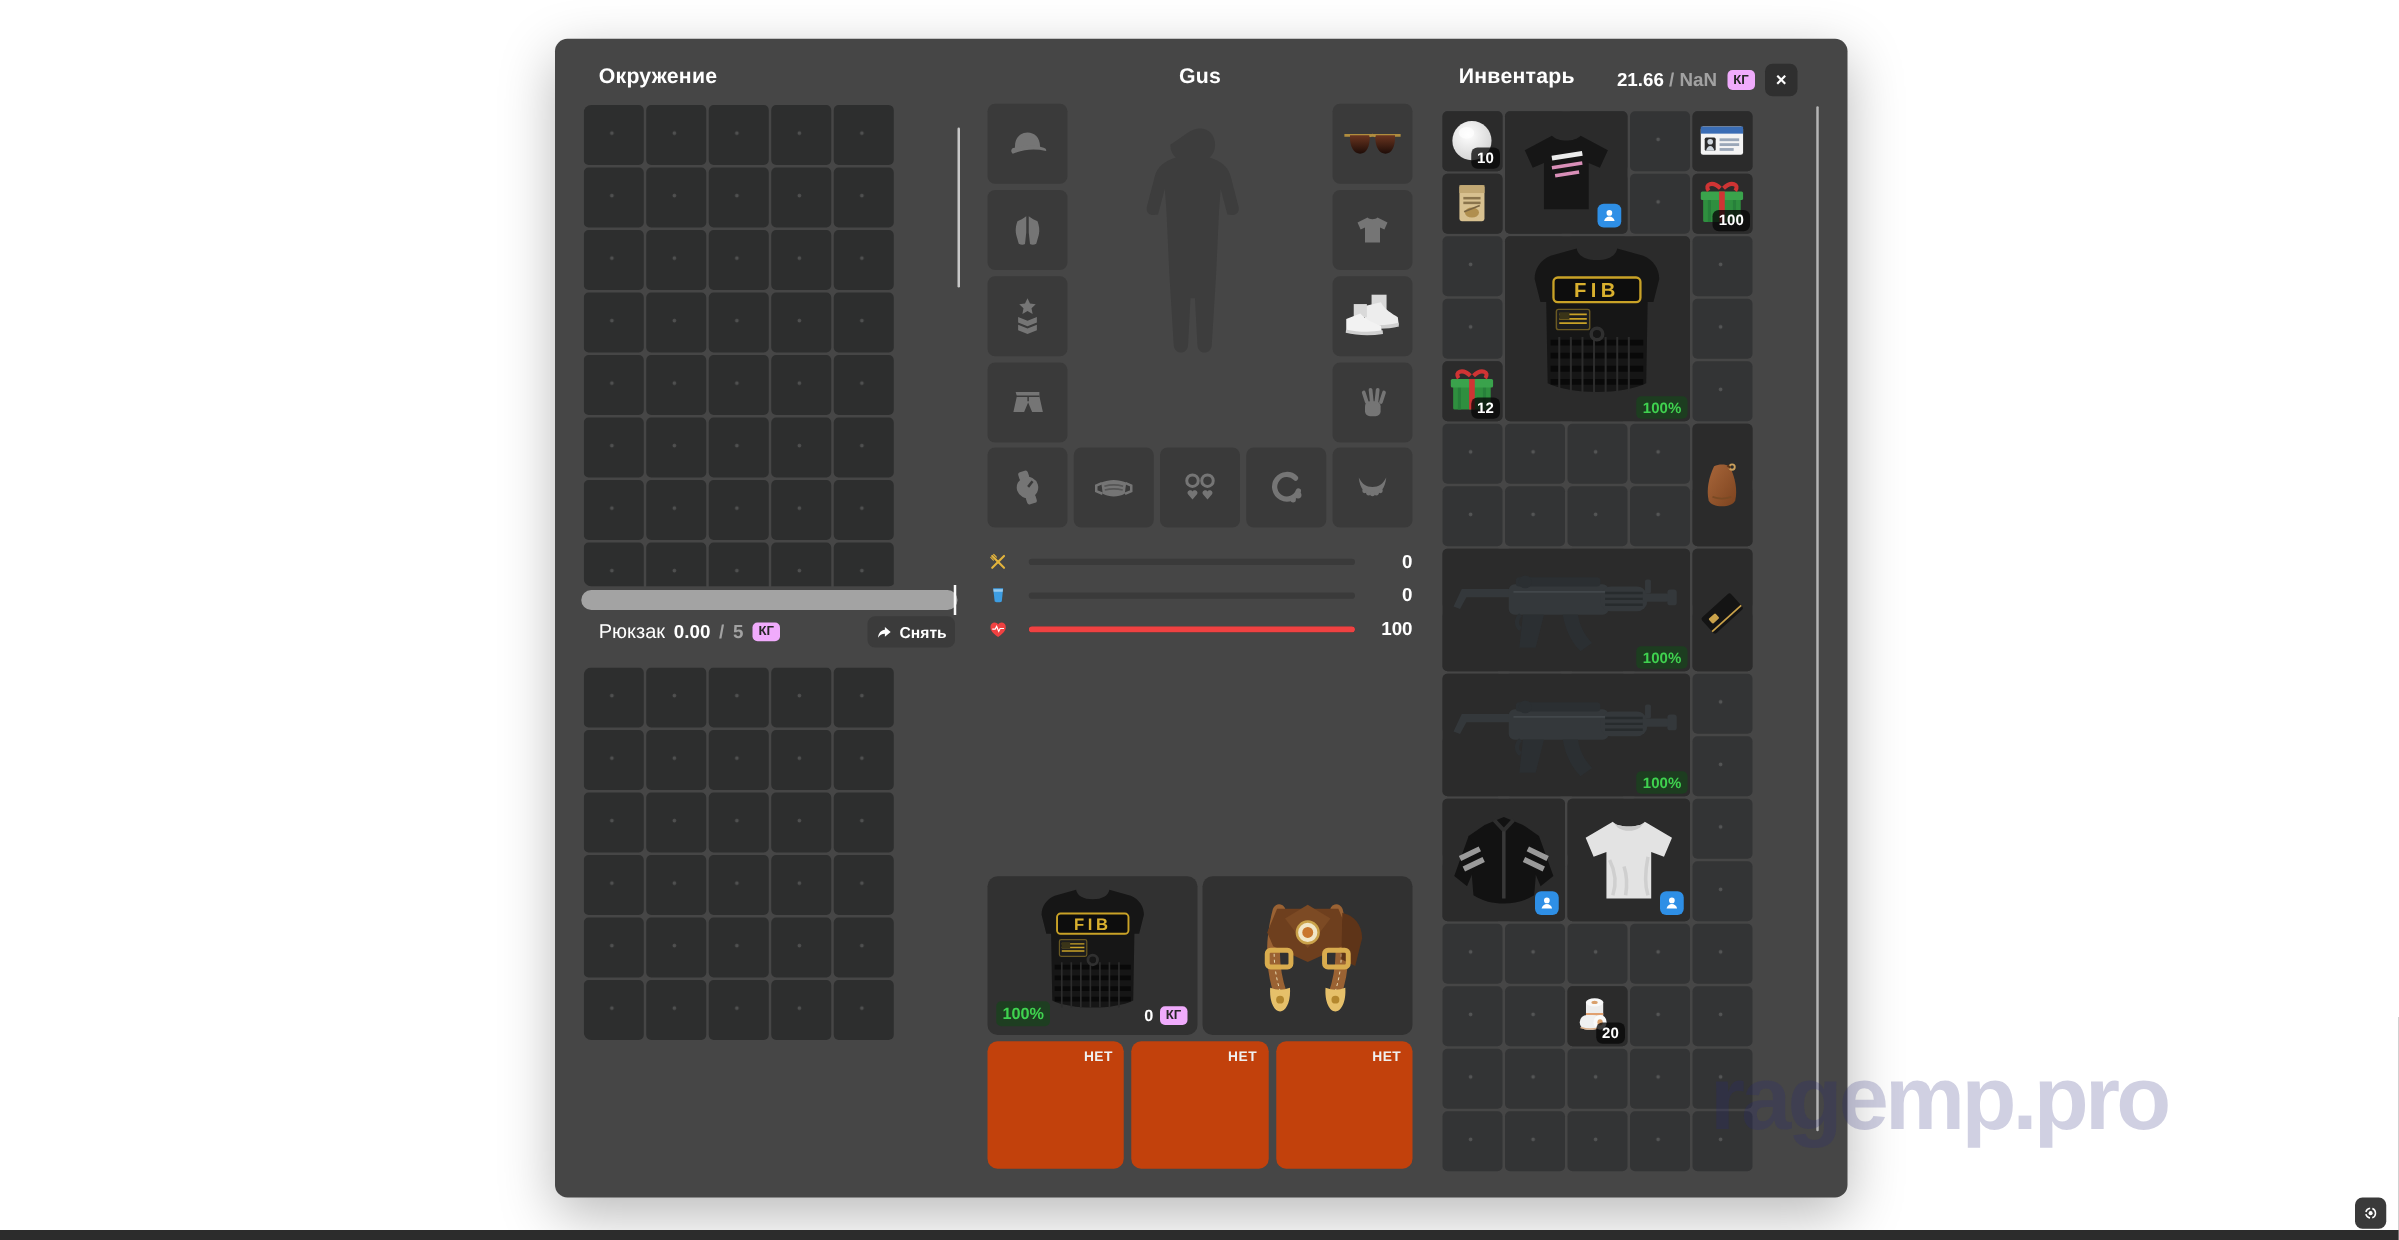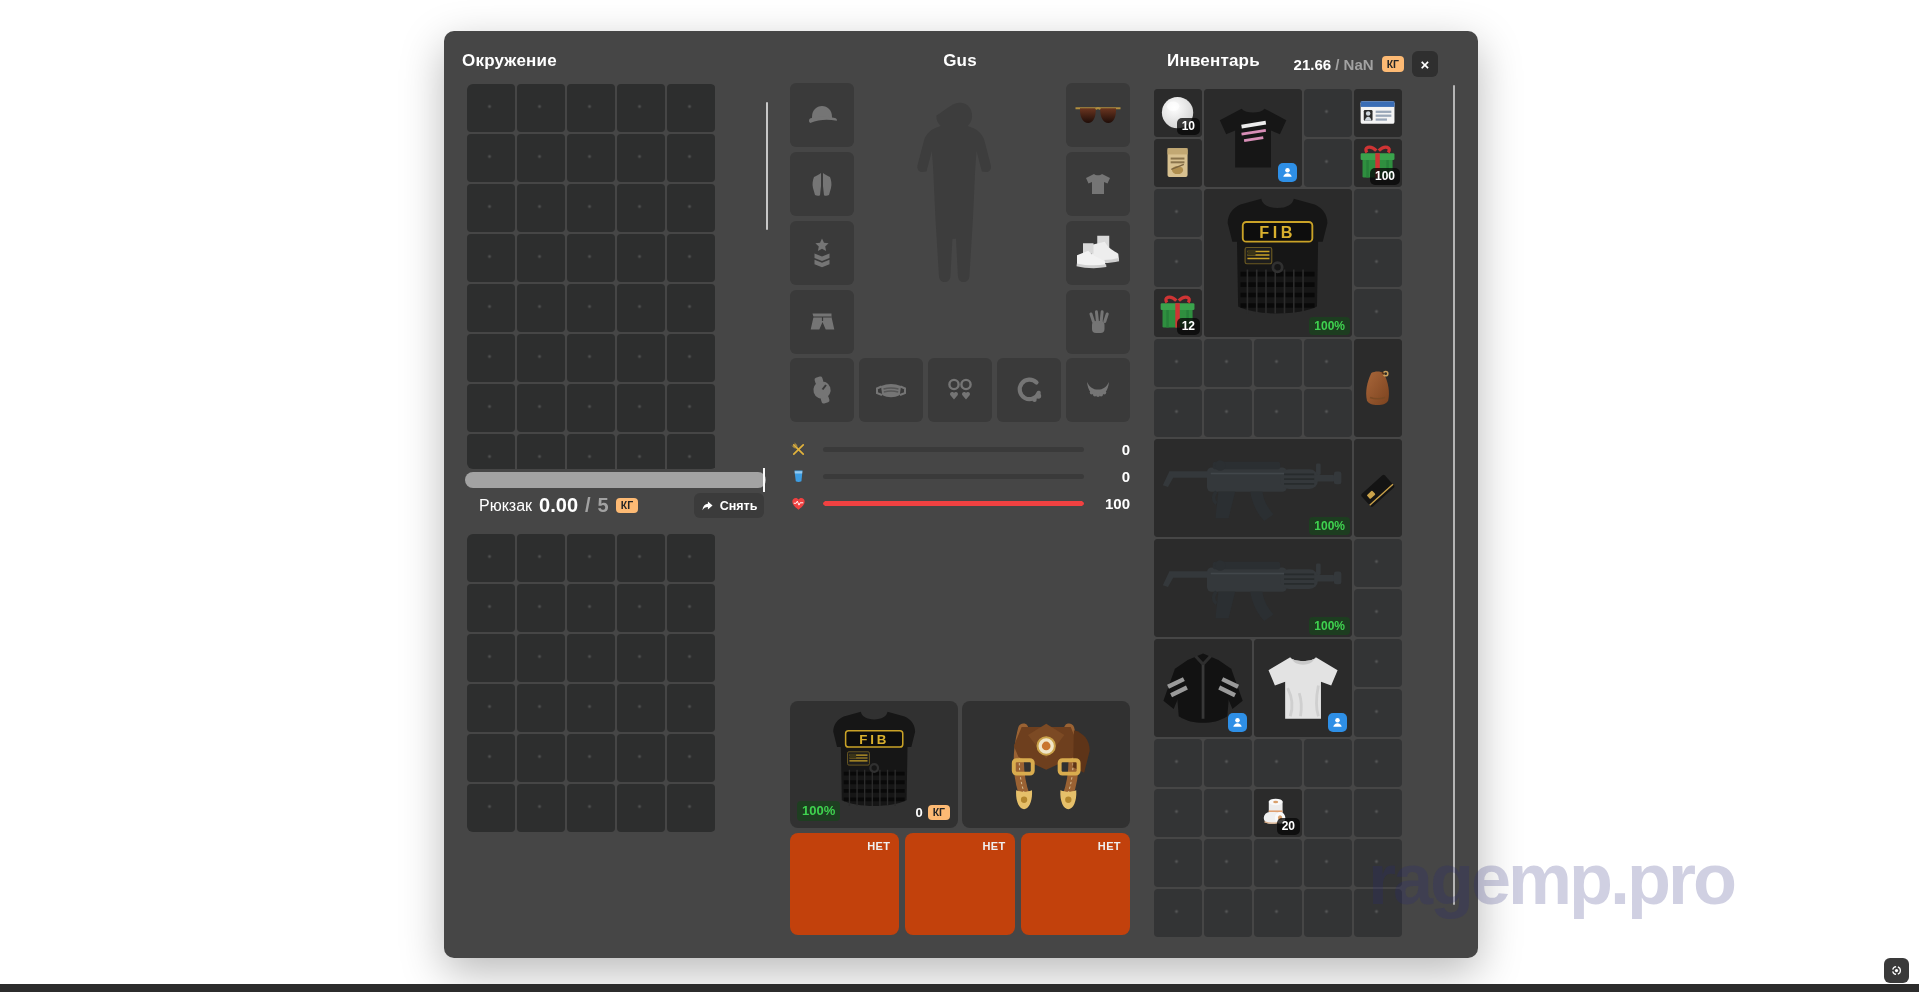--- a/index.html
+++ b/index.html
@@ -3,38 +3,38 @@
 <meta charset="utf-8">
 <style>
   html,body{margin:0;padding:0}
   body{width:1919px;height:992px;background:#ffffff;overflow:hidden;position:relative;
        font-family:"Liberation Sans","DejaVu Sans",sans-serif;-webkit-font-smoothing:antialiased}
   .modal{position:absolute;left:444px;top:31px;width:1034px;height:927px;background:#464646;
          border-radius:10px;box-shadow:0 14px 44px rgba(0,0,0,.28)}
   .sec-title{position:absolute;top:20px;color:#fff;font-size:17px;font-weight:700;letter-spacing:.2px}
 
   
-  #env-title{left:18px}
+  #env-title{left:35px}
   .envgrid{position:absolute;left:23px;width:250px;display:flex;flex-wrap:wrap;gap:2px;
            align-content:flex-start;overflow:hidden;border-radius:6px}
   #env-grid1{top:53px;height:385px}
   #env-grid2{top:503px;height:298px}
   .env-cell{width:48px;height:48px;background:#2d2e2e;border-radius:4px;flex:none}
   .dots{position:absolute;inset:0;pointer-events:none;z-index:1;
         background-image:radial-gradient(circle,rgba(255,255,255,.16) 1.2px,transparent 1.8px);
         background-size:50px 50px;background-position:47.5px 47.5px}
   #env-scroll{position:absolute;left:322px;top:71px;width:2px;height:128px;background:#c7c7c7;border-radius:1px}
   #bp-bar{position:absolute;left:21px;top:441px;width:301px;height:16px;background:#a3a3a3;border-radius:8px;overflow:hidden}
   #bp-fill{height:100%;border-radius:8px;background:#86c776}
   #bp-caret{position:absolute;left:319px;top:437px;width:2px;height:24px;background:#fafafa}
   #bp-row{position:absolute;left:35px;top:461px;height:27px;display:flex;align-items:center;gap:7px}
   .bp-label{font-size:16px;font-weight:400;color:#fff}
-  .bp-value{font-size:20px;font-weight:700;color:#fff}
+  .bp-value{font-size:15px;font-weight:700;color:#fff}
   .dim{color:#a2a2a2;font-weight:600}
-  .kg-badge{background:#fdba74;color:#262626;font-size:10.5px;font-weight:700;padding:2.5px 5px;
+  .kg-badge{background:#f0abfc;color:#262626;font-size:10.5px;font-weight:700;padding:2.5px 5px;
             border-radius:4px;line-height:1;display:inline-block}
   #remove-btn{position:absolute;left:250px;top:462px;width:70px;height:25px;background:#3b3b3b;border:none;
               border-radius:6px;color:#fff;font-size:12.5px;font-weight:700;display:flex;align-items:center;
               justify-content:center;gap:6px;cursor:pointer;font-family:inherit}
   #remove-btn svg{width:13px;height:13px;flex:none}
 
   
   #gus-title{left:346px;width:340px;text-align:center}
   .eq-col{position:absolute;top:52px;display:flex;flex-direction:column;gap:5px}
   #eq-left{left:346px}

